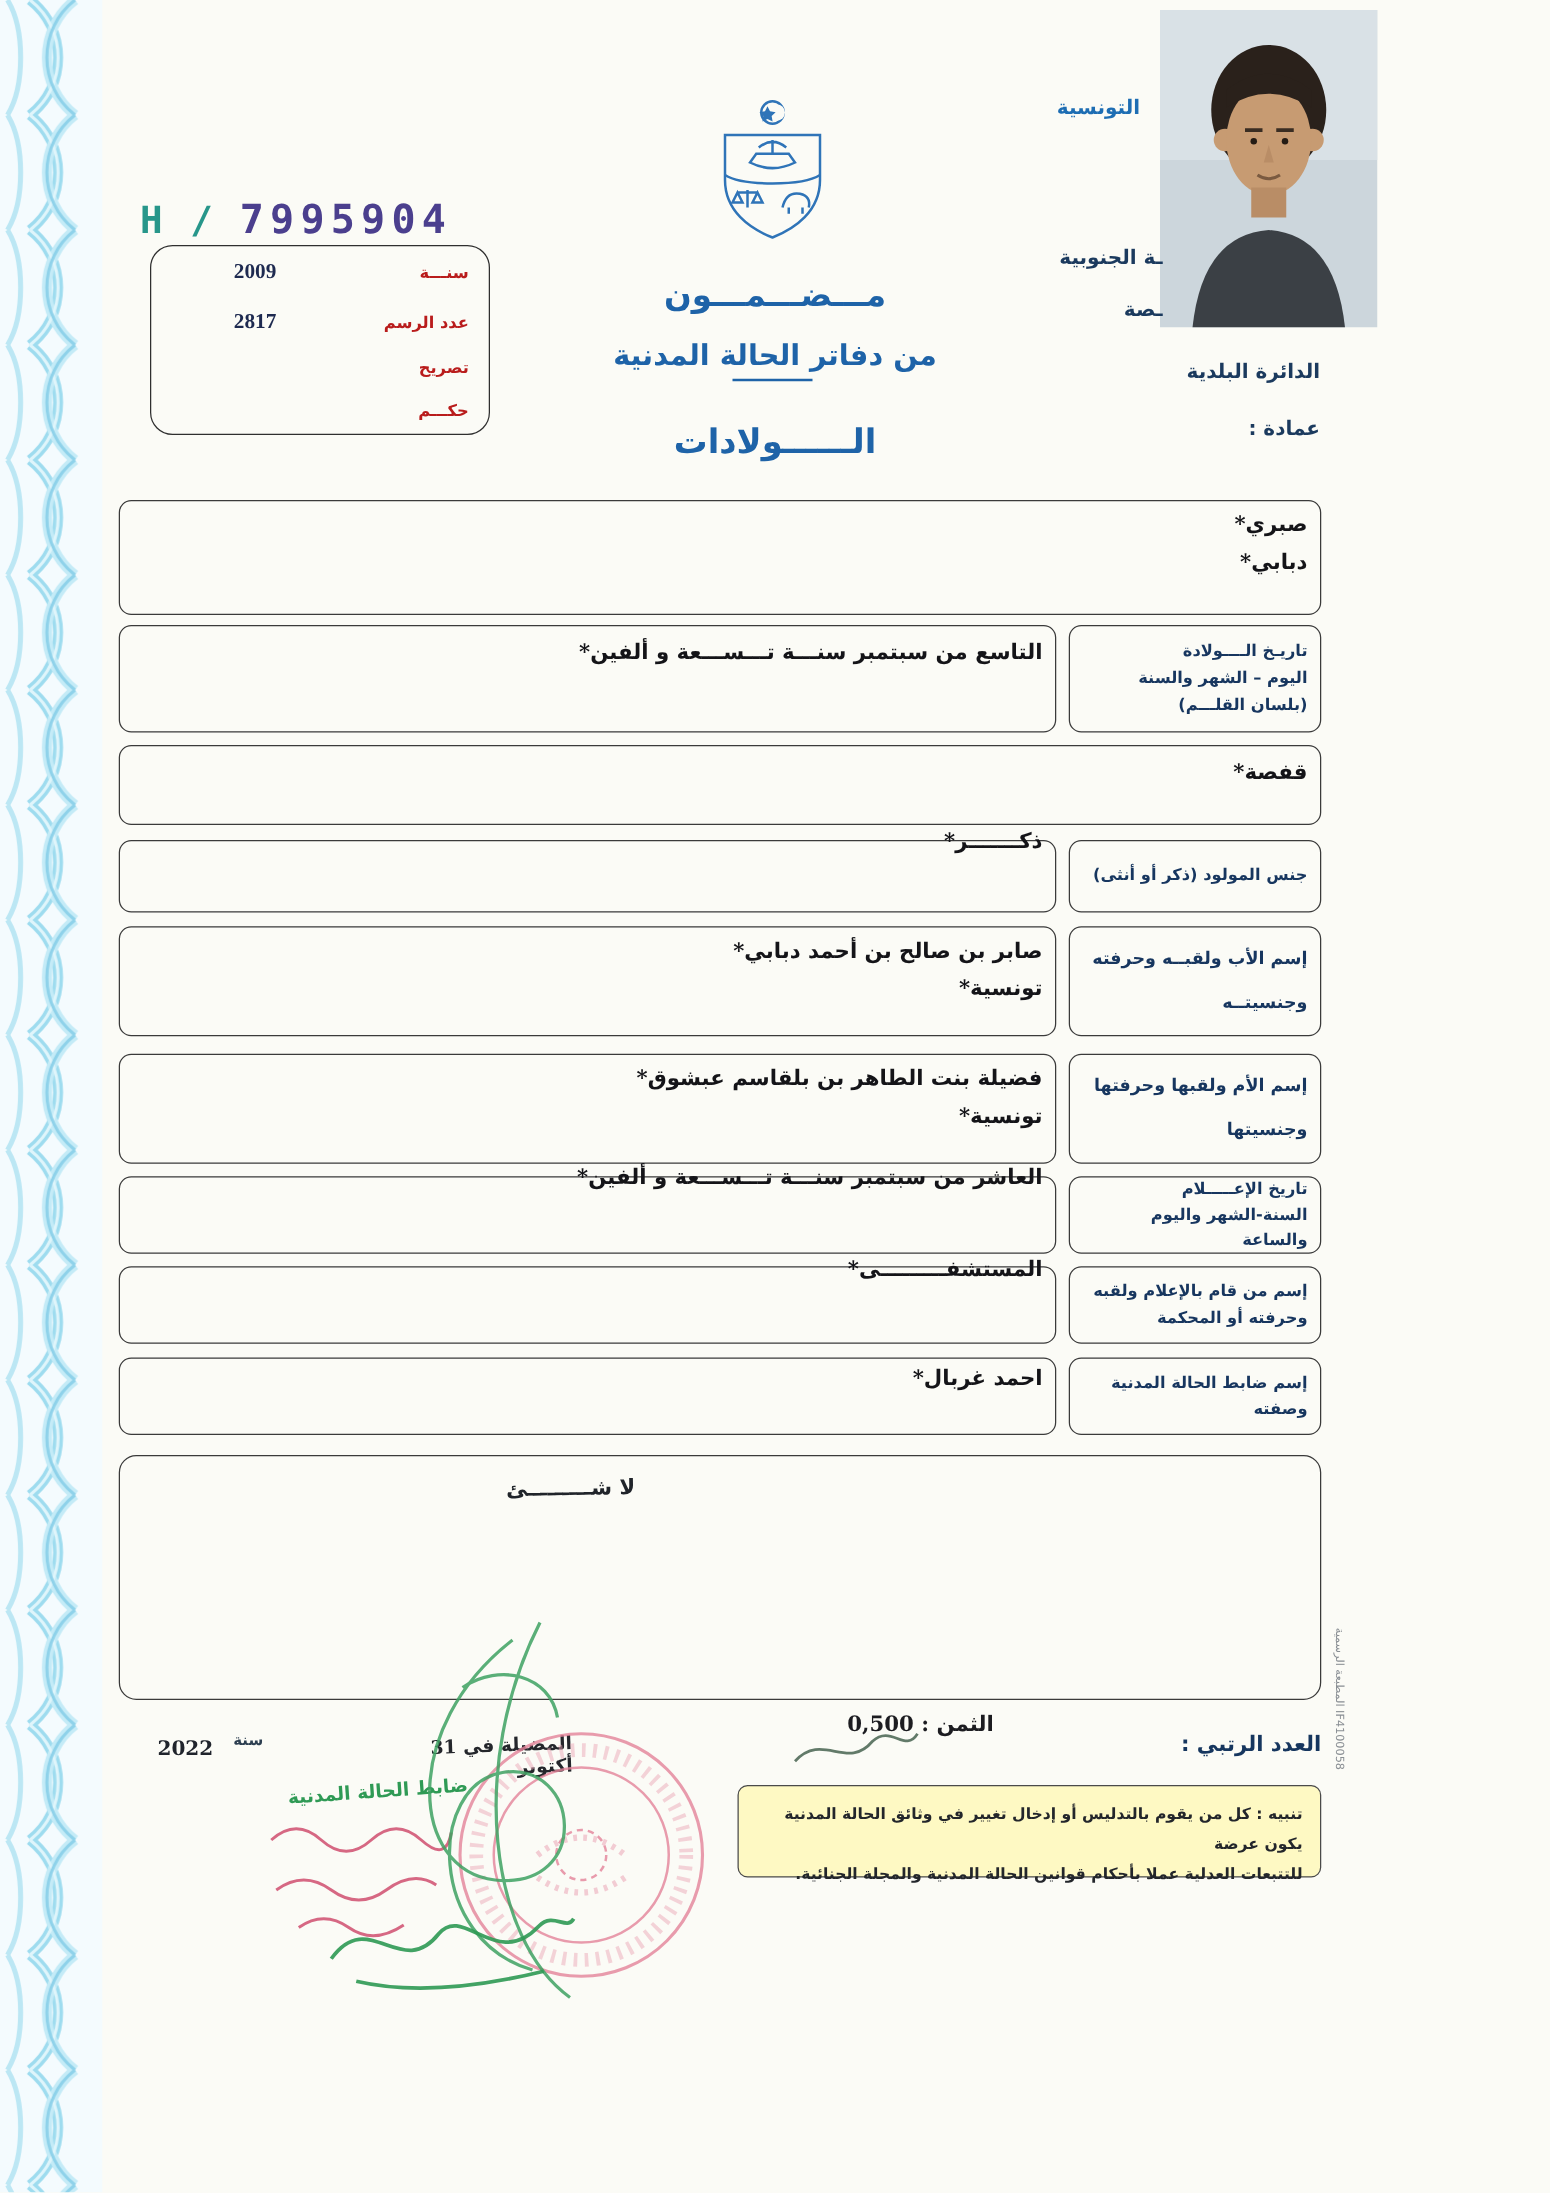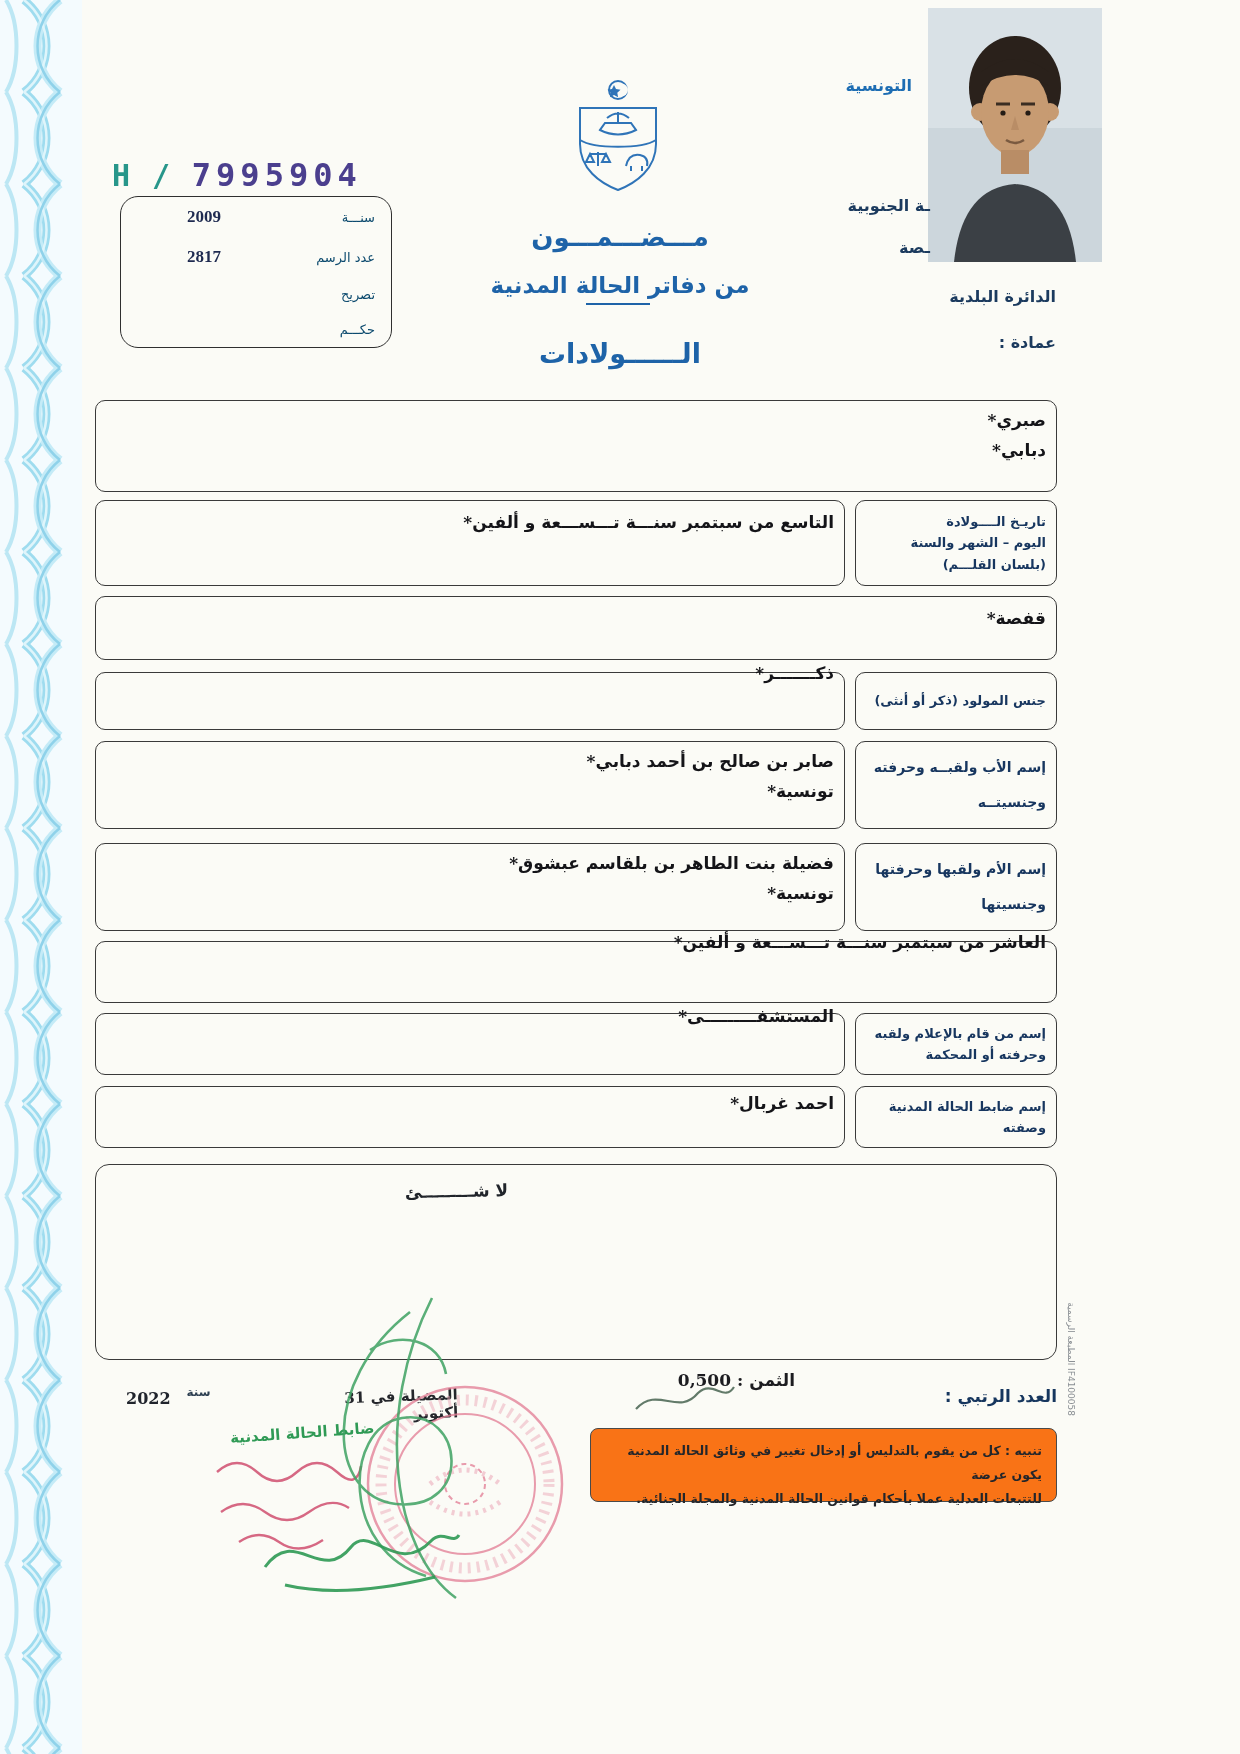--- a/index.html
+++ b/index.html
@@ -10,21 +10,21 @@
   
   .serial{position:absolute;left:112px;top:156px;font-family:"DejaVu Sans Mono",monospace;font-weight:700}
   .serial .pfx{color:#27968a;font-size:30px;letter-spacing:2px}
   .serial .num{color:#4b3f8e;font-size:32px;letter-spacing:5px;margin-left:10px}
 
   
   .recbox{position:absolute;left:120px;top:196px;width:272px;height:152px;border:1.4px solid #2f2f2f;
           border-radius:18px;padding:10px 16px 10px 14px;display:flex;flex-direction:column;
           justify-content:space-between;direction:rtl}
   .sb-row{display:flex;justify-content:space-between;padding-left:52px;align-items:baseline}
-  .sb-lbl{font-size:13px;color:#0c4a6e;font-weight:400}
+  .sb-lbl{font-size:13px;color:#b91c1c;font-weight:700}
   .sb-val{font-family:Liberation Serif, serif;font-size:17px;font-weight:700;color:#1e2a50}
 
   
   .titles{position:absolute;left:320px;width:600px;text-align:center;color:#1e63a8;font-weight:700;direction:rtl}
   .t-main{top:222px;font-size:26px;letter-spacing:2px}
   .t-sub{top:272px;font-size:23px}
   .t-underline{position:absolute;left:586px;top:303px;width:64px;height:2px;background:#1e63a8}
   .t-births{top:338px;font-size:27px;letter-spacing:1px}
 
   
@@ -50,21 +50,21 @@
   .notes-title{position:absolute;left:0;right:0;top:12px;text-align:center;color:#1e66ad;font-weight:700;
                font-size:20px;letter-spacing:2px;direction:rtl}
   .notes-val{position:absolute;right:548px;top:16px;font-family:"DejaVu Serif","DejaVu Sans",serif;
              font-size:17px;font-weight:700;color:#20242a;direction:rtl;transform:rotate(-1deg)}
 
   
   .f-order{position:absolute;right:183px;top:1386px;font-size:17px;font-weight:700;color:#16365e;direction:rtl}
   .f-price{position:absolute;right:445px;top:1370px;font-size:17px;font-weight:700;color:#1c1c20;direction:rtl;
            font-family:"DejaVu Serif","DejaVu Sans",serif}
   .warnbox{position:absolute;left:590px;top:1428px;width:467px;height:74px;border:1.2px solid #4a4a4a;border-radius:8px;
-           background:#f97316;padding:10px 14px;direction:rtl;font-size:12.5px;line-height:1.9;color:#23262b;
+           background:#fef9c3;padding:10px 14px;direction:rtl;font-size:12.5px;line-height:1.9;color:#23262b;
            text-align:right;font-weight:700}
   .f-year{position:absolute;left:126px;top:1385px;display:flex;direction:rtl;gap:16px;align-items:flex-start}
   .f-year .yl{font-size:12px;color:#2c3e50;font-weight:700}
   .f-year .yv{font-family:"DejaVu Serif","DejaVu Sans",serif;font-size:16px;font-weight:700;color:#20242c;margin-top:4px}
   .f-place{position:absolute;left:298px;top:1388px;width:160px;direction:rtl;font-family:"DejaVu Serif","DejaVu Sans",serif;
            font-size:15px;font-weight:700;color:#24262b;transform:rotate(-2deg)}
   .f-officer{position:absolute;left:230px;top:1424px;direction:rtl;color:#2f9a55;font-weight:700;font-size:15px;
              transform:rotate(-4deg);font-family:"DejaVu Serif","DejaVu Sans",serif}
   .sideprint{position:absolute;left:1076px;top:1246px;width:170px;font-size:9px;color:#8a8f94;direction:rtl;
              transform:rotate(90deg);transform-origin:0 0;white-space:nowrap}
@@ -199,20 +199,24 @@
     <div class="lbl">إسم الأم ولقبها وحرفتها</div>
     <div class="lbl">وجنسيتها</div>
   </div>
   <div class="valbox">
     <div class="val" style="line-height:1.75">فضيلة بنت الطاهر بن بلقاسم عبشوق*</div>
     <div class="val" style="line-height:1.75">تونسية*</div>
   </div>
 </div>
 
 <div class="row" style="top:941px;height:62px">
+  <div class="lblbox">
+    <div class="lbl sm">تاريخ الإعـــــلام</div>
+    <div class="lbl sm">السنة-الشهر واليوم والساعة</div>
+  </div>
   <div class="valbox" style="overflow:visible">
     <div class="val raise">العاشر من سبتمبر سنـــة تـــســـعة و ألفين*</div>
   </div>
 </div>
 
 <div class="row" style="top:1013px;height:62px">
   <div class="lblbox">
     <div class="lbl sm">إسم من قام بالإعلام ولقبه</div>
     <div class="lbl sm">وحرفته أو المحكمة</div>
   </div>

